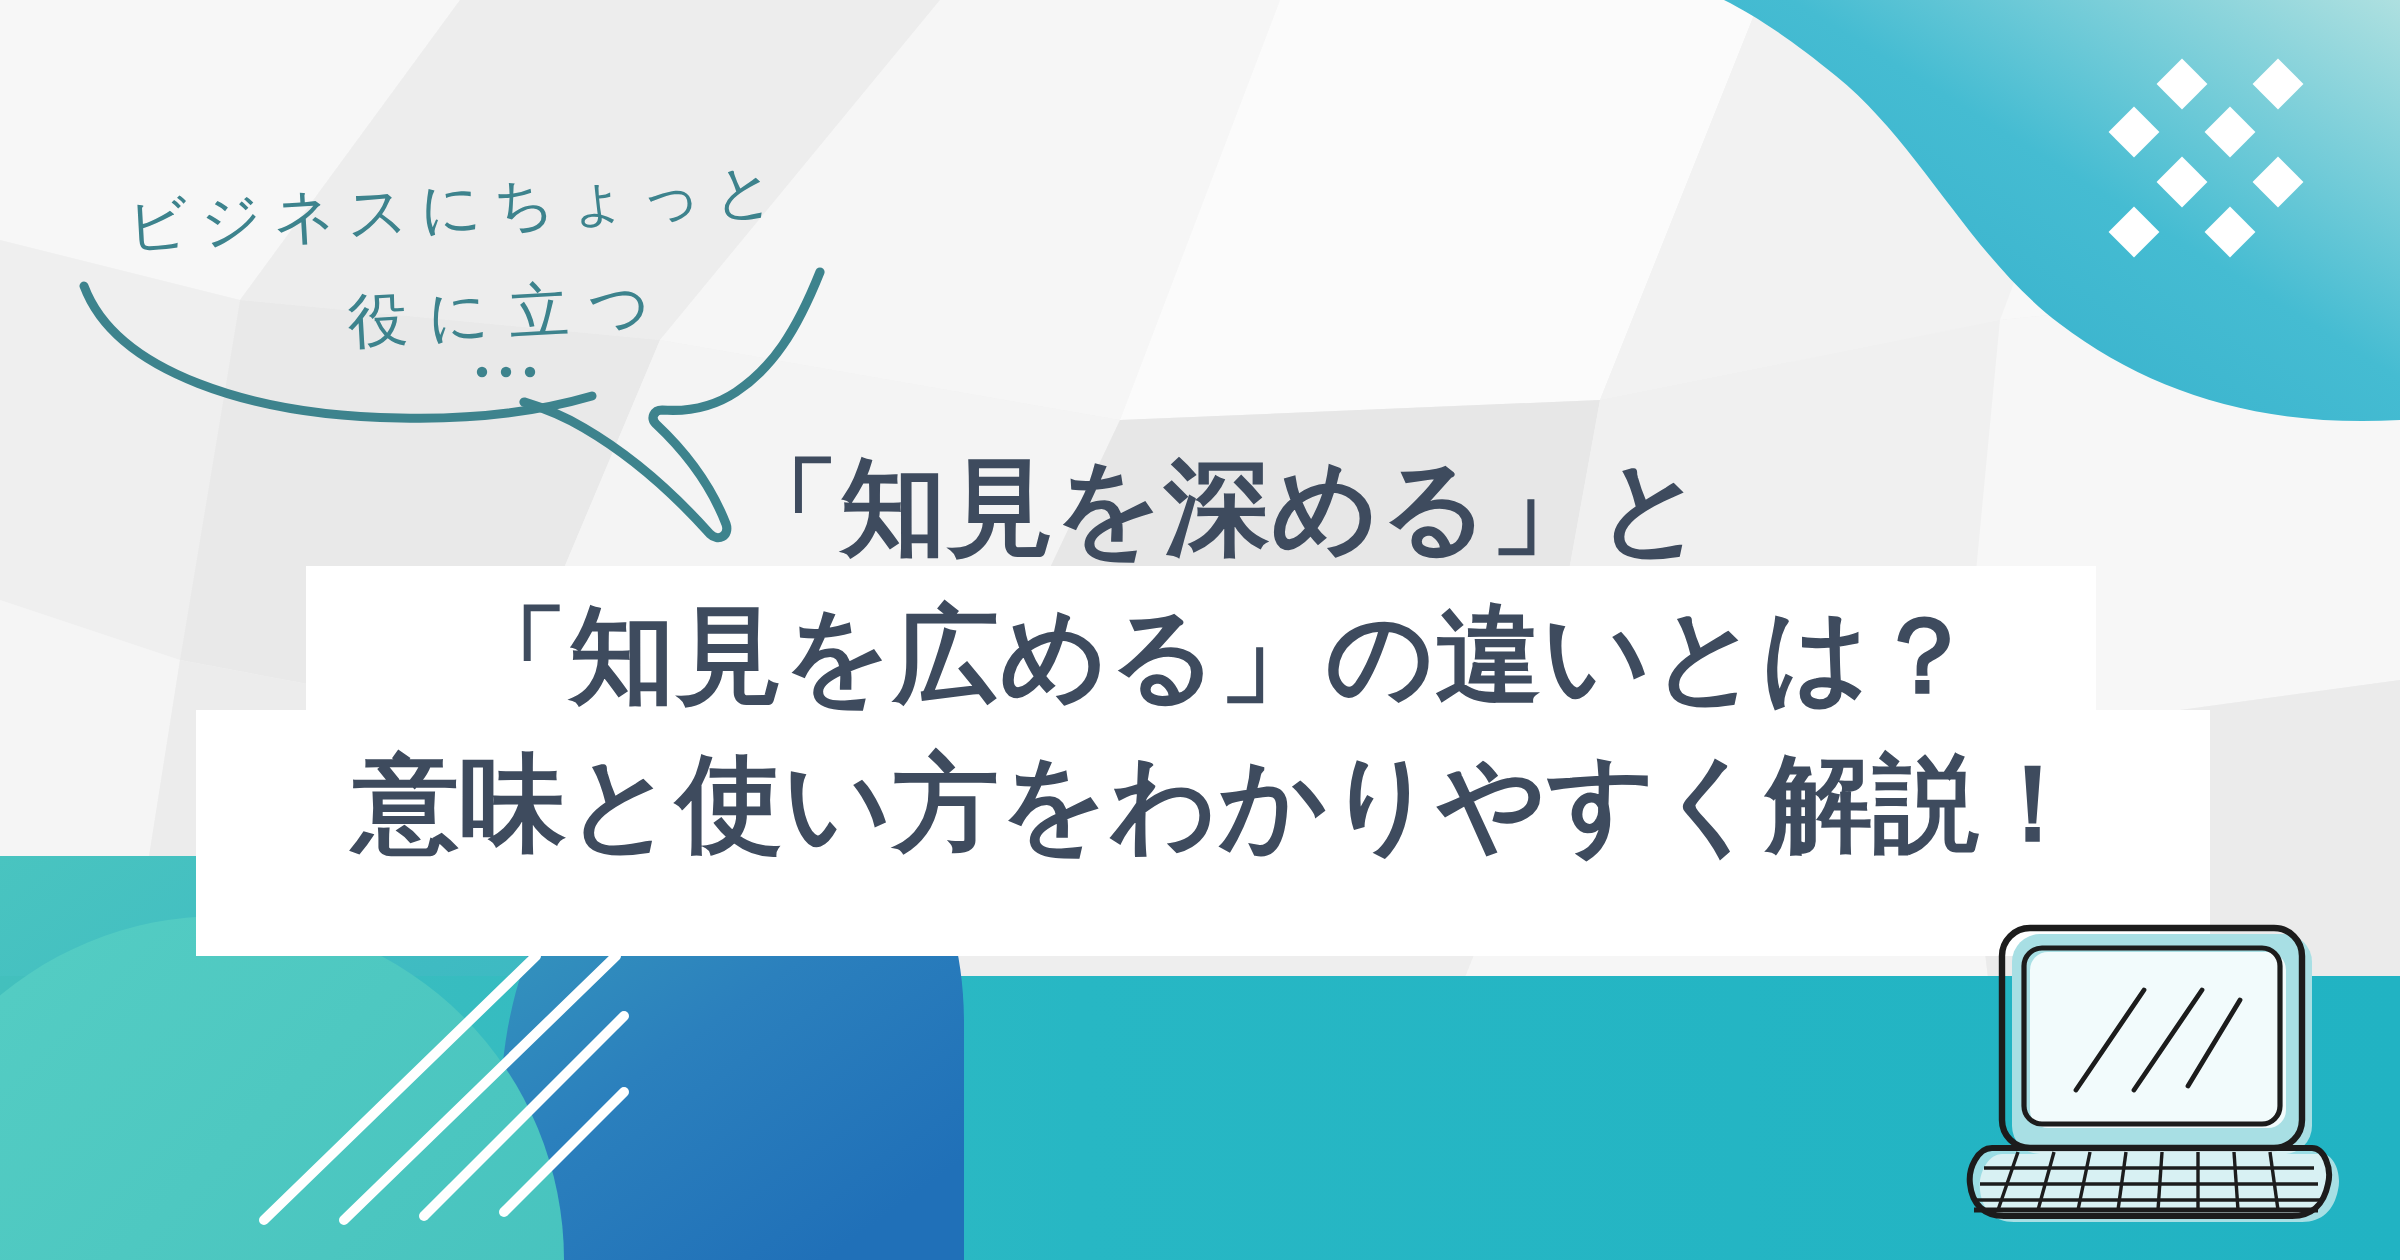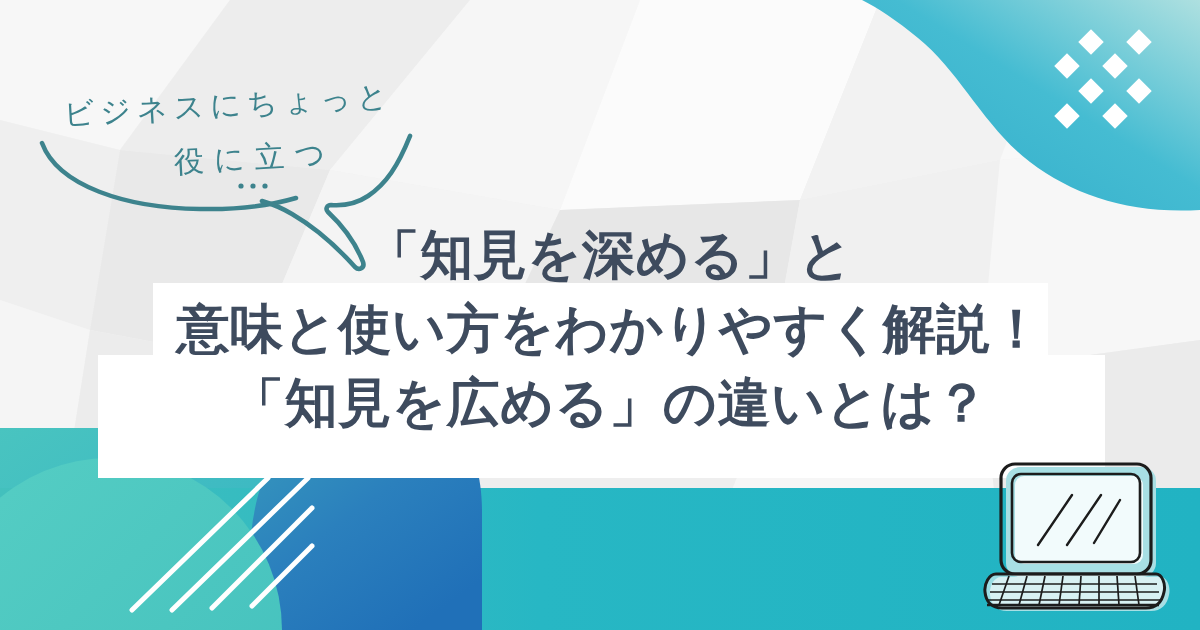--- a/index.html
+++ b/index.html
@@ -167,22 +167,22 @@
       <line x1="212" y1="608" x2="312" y2="508"></line>
       <line x1="252" y1="606" x2="312" y2="546"></line>
     </g>
   </svg>
 
   <div class="card-block" id="card-upper"></div>
   <div class="card-block" id="card-lower"></div>
 
   <div id="title">
     <span class="tline">「知見を深める」と</span>
+    <span class="tline">「知見を広める」の違いとは？</span>
     <span class="tline">意味と使い方をわかりやすく解説！</span>
-    <span class="tline">「知見を広める」の違いとは？</span>
   </div>
 
   <svg class="layer" viewBox="0 0 1200 630" preserveAspectRatio="none" style="z-index:7;">
 
     <path d="M 42,143 C 58,186 126,208 200,209 C 242,210 272,205 296,198" fill="none" stroke="#3d838d" stroke-width="4.5" stroke-linecap="round"></path>
 
     <g fill="#3d838d">
       <circle cx="241" cy="186" r="2.6"></circle>
       <circle cx="253" cy="186" r="2.6"></circle>
       <circle cx="265" cy="186" r="2.6"></circle>

